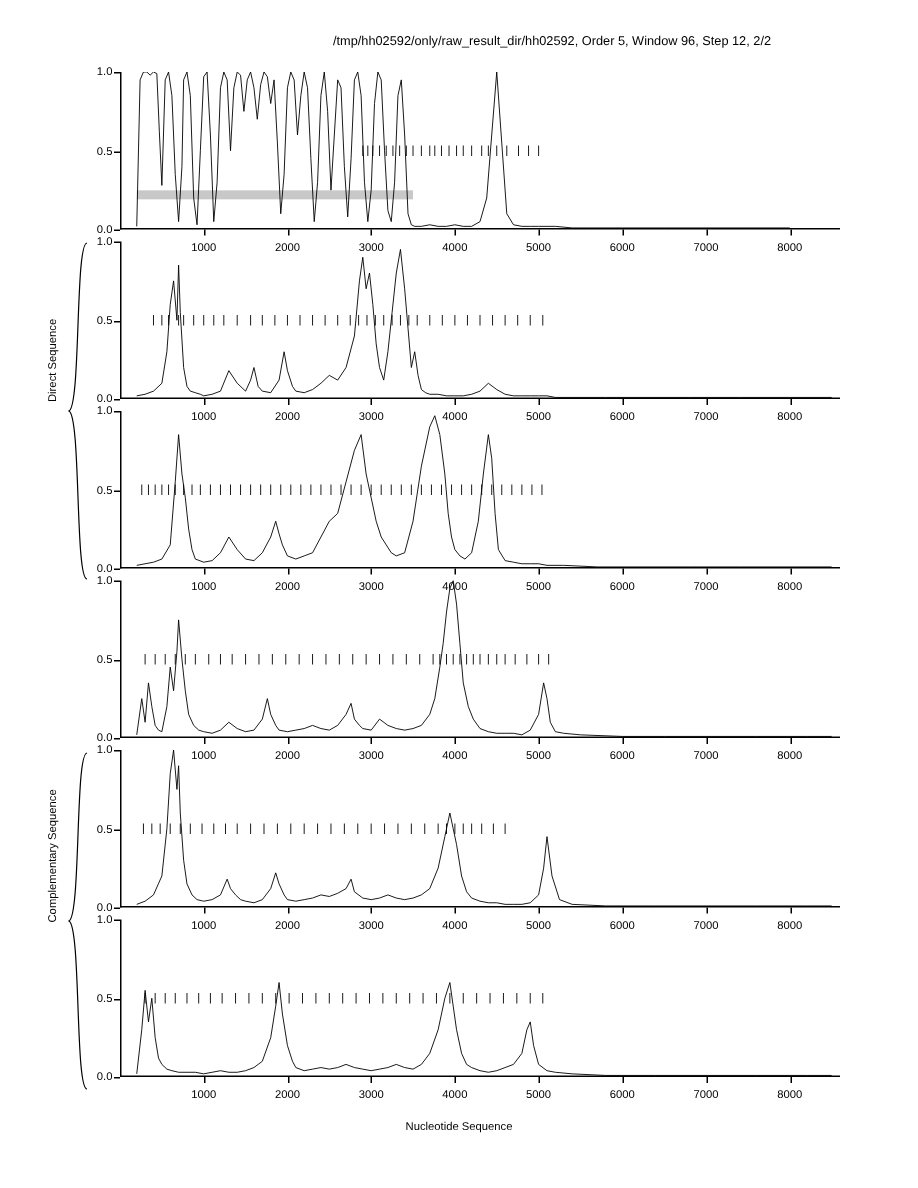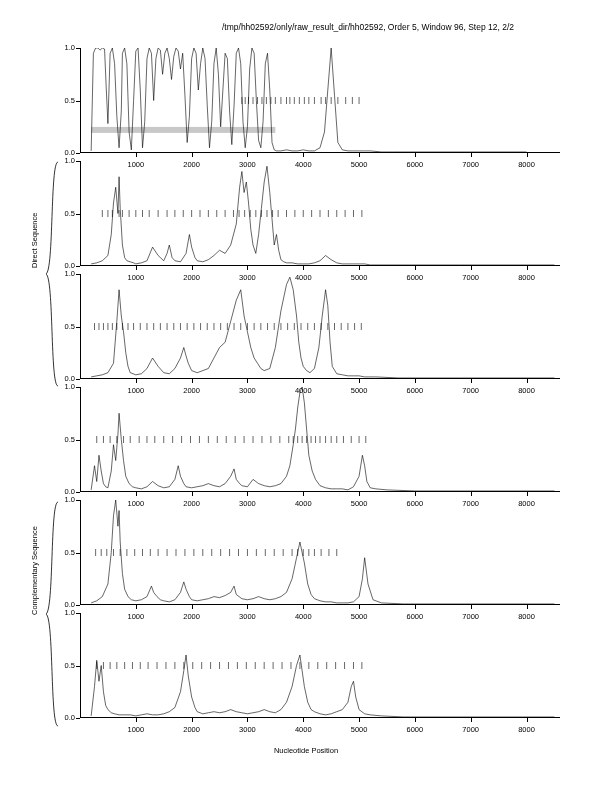--- a/index.html
+++ b/index.html
@@ -406,21 +406,21 @@
           <line x1="246.69767441860463" x2="246.69767441860463" y1="49" y2="56" stroke="#000" stroke-width="0.6"></line>
           <line x1="255.62790697674419" x2="255.62790697674419" y1="49" y2="56" stroke="#000" stroke-width="0.6"></line>
           <line x1="264.5581395348837" x2="264.5581395348837" y1="49" y2="56" stroke="#000" stroke-width="0.6"></line>
           <line x1="273.48837209302326" x2="273.48837209302326" y1="49" y2="56" stroke="#000" stroke-width="0.6"></line>
           <line x1="281.8604651162791" x2="281.8604651162791" y1="49" y2="56" stroke="#000" stroke-width="0.6"></line>
           <g></g>
           <path d="M11.16 102.90 L14.51 73.50 L16.74 47.25 L18.98 68.25 L21.21 52.50 L23.44 78.75 L25.67 92.40 L27.91 96.60 L31.26 99.75 L34.60 100.80 L39.07 101.85 L44.65 101.85 L50.23 101.85 L55.81 102.90 L61.40 101.85 L66.98 100.80 L72.56 101.85 L78.14 101.85 L83.72 100.80 L89.30 98.70 L94.88 94.50 L100.47 78.75 L103.81 57.75 L106.05 42.00 L108.28 63.00 L111.63 84.00 L114.98 94.50 L117.21 98.70 L122.79 100.80 L128.37 99.75 L133.95 98.70 L139.53 99.75 L145.12 98.70 L150.70 96.60 L156.28 98.70 L161.86 99.75 L167.44 100.80 L173.02 99.75 L178.60 98.70 L184.19 96.60 L189.77 98.70 L195.35 99.75 L200.93 96.60 L206.51 89.25 L212.09 73.50 L216.56 52.50 L219.91 42.00 L222.14 57.75 L224.37 73.50 L227.72 89.25 L231.07 96.60 L234.42 98.70 L240.00 100.80 L245.58 101.85 L251.16 100.80 L256.74 98.70 L262.33 96.60 L267.91 89.25 L271.26 73.50 L273.49 68.25 L275.72 84.00 L279.07 96.60 L284.65 100.80 L290.23 101.85 L301.40 102.90 L323.72 103.95 L357.21 103.95 L390.70 103.95 L424.19 103.95 L457.67 103.95 L474.42 103.95 " fill="none" stroke="#000" stroke-width="0.6"></path>
         </svg>
       </div>
     </div>
-  <div class="axistitle-x" style="top:746px;">Nucleotide Position</div>
+  <div class="axistitle-x" style="top:746px;">Nucleotide Sequence</div>
   <div class="axistitle-y" style="left:30px;top:268px;">Direct Sequence</div>
   <div class="axistitle-y" style="left:30px;top:615px;">Complementary Sequence</div>
   <svg class="brace" style="left:44px;top:160px;" width="16" height="230">
     <path d="M14 2 C6 2, 10 110, 2 114 C10 118, 6 226, 14 226" fill="none" stroke="#000" stroke-width="0.8"></path>
   </svg>
   <svg class="brace" style="left:44px;top:500px;" width="16" height="230">
     <path d="M14 2 C6 2, 10 110, 2 114 C10 118, 6 226, 14 226" fill="none" stroke="#000" stroke-width="0.8"></path>
   </svg>
 </div>
 

